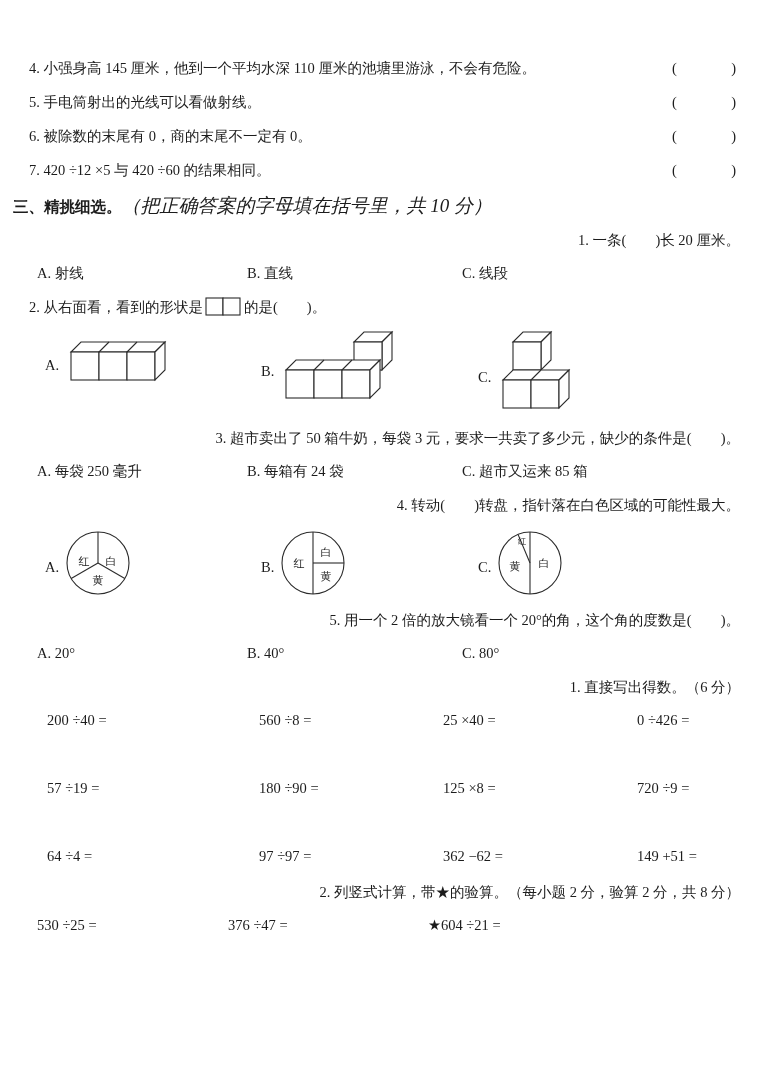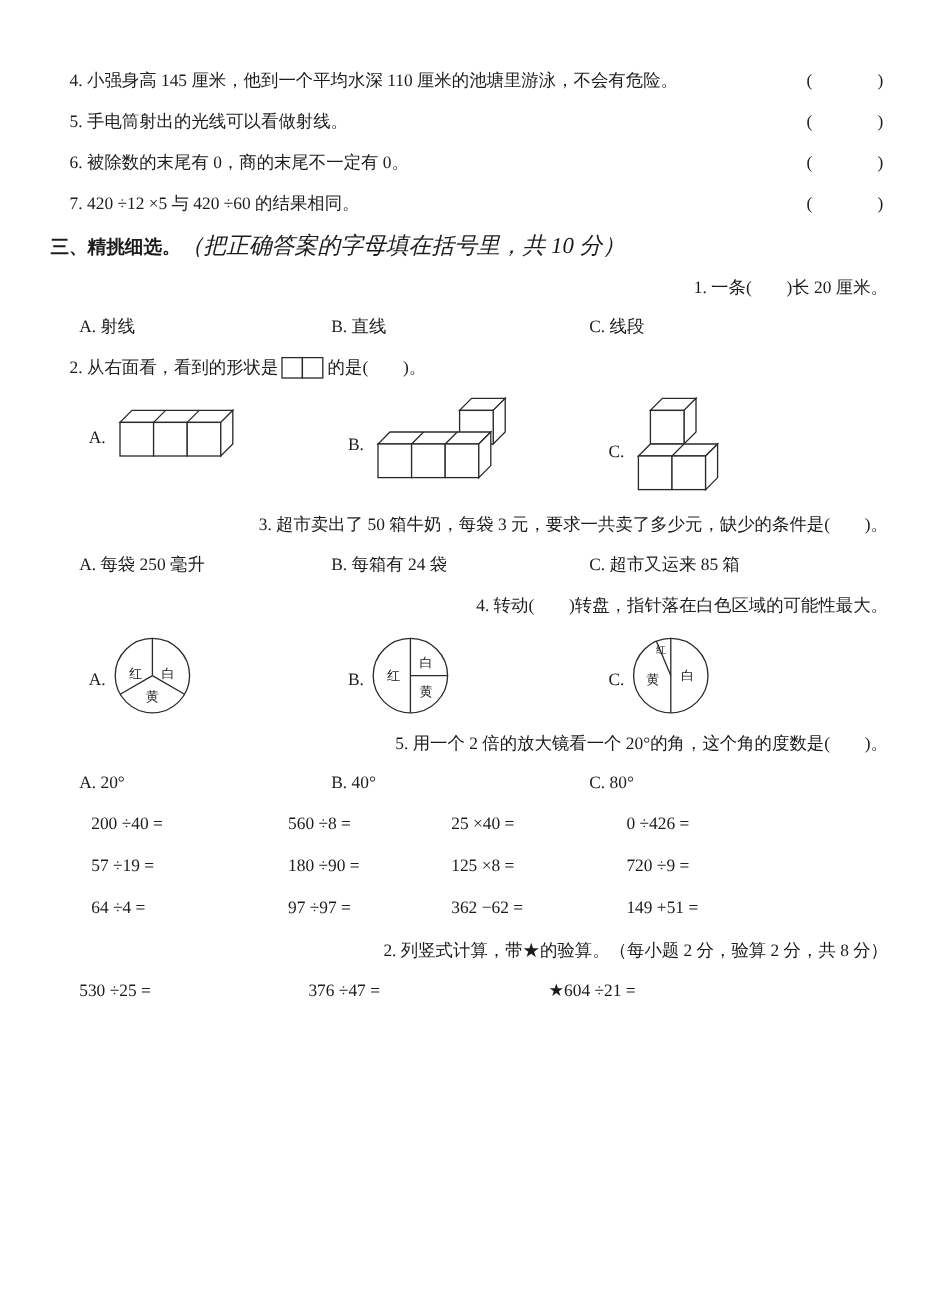--- a/index.html
+++ b/index.html
@@ -3,21 +3,21 @@
 <meta charset="utf-8">
 <style>
   html,body{margin:0;padding:0;}
   body{
     width:776px;height:1079px;
     background:#ffffff;
     font-family:"Liberation Serif","DejaVu Serif",serif;
     color:#1c1c1c;
     overflow:hidden;
   }
-  .page{padding:58px 36px 0 42px;font-size:14.5px;line-height:20px;}
+  .page{padding:58px 36px 0 13px;font-size:14.5px;line-height:20px;}
 
   
   .judge-row{display:flex;justify-content:space-between;align-items:flex-start;
     margin:0 0 14px 16px;}
   .judge-row .qtext{flex:1;padding-right:8px;}
   .brk{display:inline-flex;width:64px;justify-content:space-between;
     flex:0 0 auto;margin-right:4px;}
 
   
   .sec-head{margin:16px 0 13px 0;font-size:15.5px;}
@@ -37,21 +37,21 @@
 
   svg{display:block;}
   .ln{stroke:#2b2b2b;stroke-width:1.1;fill:none;}
   .face{fill:#ffffff;stroke:#2b2b2b;stroke-width:1.1;}
   .spin-label{font-family:"Liberation Serif","DejaVu Serif",serif;
     font-size:11px;fill:#1c1c1c;text-anchor:middle;}
   .spin-label.small{font-size:8.5px;}
 
   
   .mental{display:grid;grid-template-columns:164px 136px 146px 1fr;
-    row-gap:15px;margin:0 0 16px 34px;}
+    row-gap:15px;margin:0 0 16px 34px;gap:48px;}
   .vertrow{display:grid;grid-template-columns:191px 200px 1fr;
     margin:0 0 0 24px;}
 </style>
 </head>
 <body>
 
 <div class="page">
 
   <section>
     <div class="judge-row">
@@ -196,20 +196,21 @@
     <div class="q">5. 用一个 2 倍的放大镜看一个 20°的角，这个角的度数是(　　)。</div>
     <div class="opts3">
       <span>A. 20°</span>
       <span>B. 40°</span>
       <span>C. 80°</span>
     </div>
   </section>
 
   <section>
 
+    <div class="q">1. 直接写出得数。（6 分）</div>
     <div class="mental">
       <span>200 ÷40 =</span>
       <span>560 ÷8 =</span>
       <span>25 ×40 =</span>
       <span>0 ÷426 =</span>
       <span>57 ÷19 =</span>
       <span>180 ÷90 =</span>
       <span>125 ×8 =</span>
       <span>720 ÷9 =</span>
       <span>64 ÷4 =</span>

